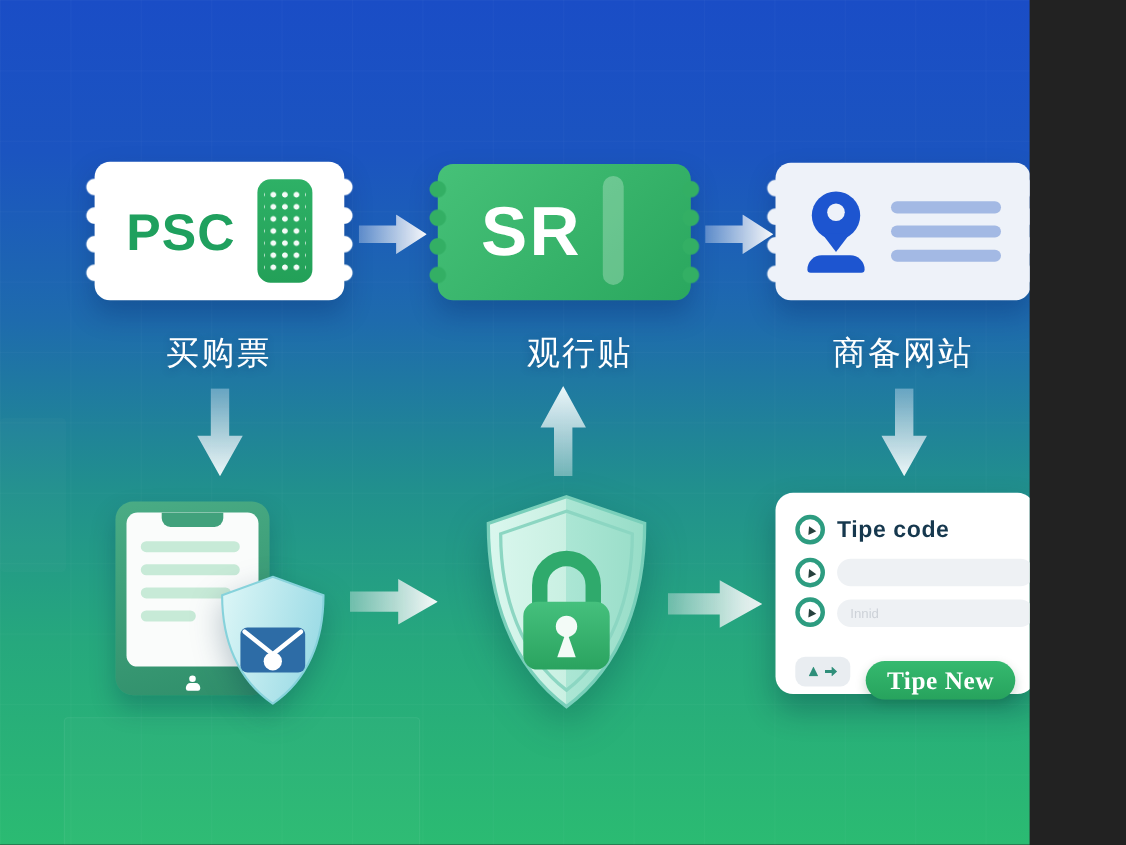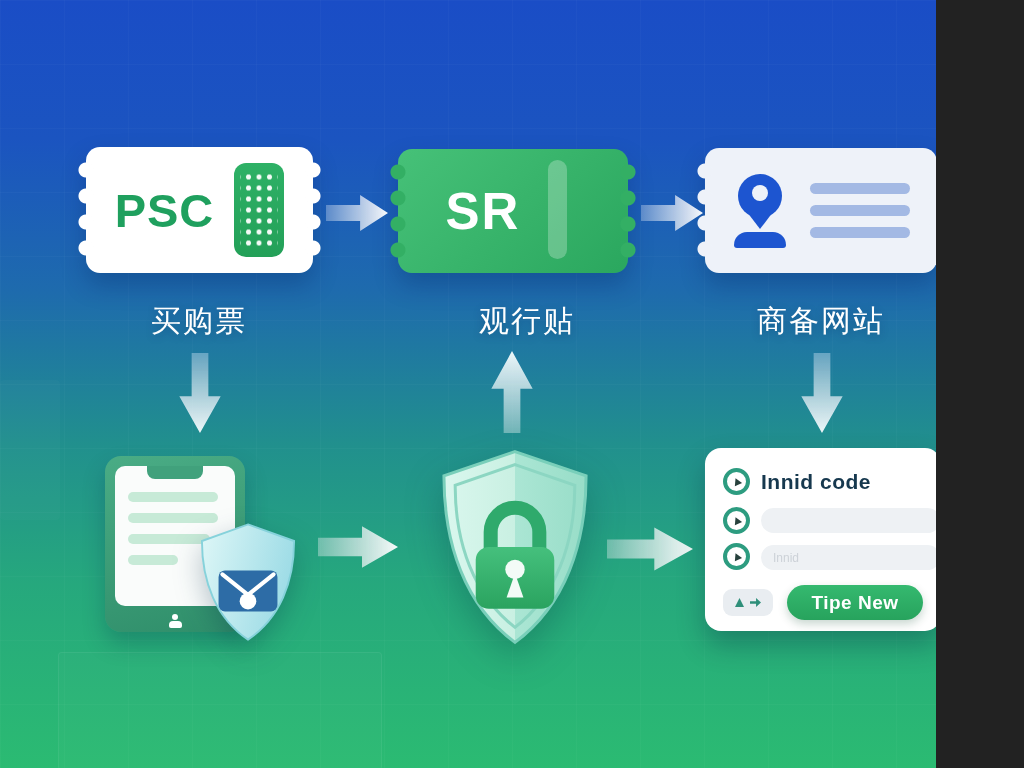--- a/index.html
+++ b/index.html
@@ -24,21 +24,21 @@
   .ticket::before{left:-8px;} .ticket::after{right:-8px;}
 
   .ticket-psc{left:86px;top:147px;width:227px;height:126px;background:#ffffff;--notch:#ffffff;gap:20px;}
   .psc-code{font-size:47px;font-weight:bold;color:#1fa05e;letter-spacing:1px;}
   .psc-pass{width:50px;height:94px;border-radius:12px;background:linear-gradient(180deg,#2eb166,#23a058);position:relative;}
   .psc-pass::after{content:"";position:absolute;inset:7px 6px;
     background-image:radial-gradient(circle 2.6px,rgba(255,255,255,.95) 2.2px,rgba(0,0,0,0) 2.9px);
     background-size:10.5px 11px;background-position:center;}
 
   .ticket-sr{left:398px;top:149px;width:230px;height:124px;background:linear-gradient(135deg,#46c178,#2aa75e);--notch:#33af64;}
-  .sr-code{font-size:51px;font-weight:bold;color:#ffffff;letter-spacing:2px;margin-right:60px;}
+  .sr-code{font-size:63px;font-weight:bold;color:#ffffff;letter-spacing:2px;margin-right:60px;}
   .sr-stub{position:absolute;left:150px;top:11px;width:19px;height:99px;border-radius:10px;background:rgba(255,255,255,.26);}
 
   .ticket-site{left:705px;top:148px;width:232px;height:125px;background:#eef2f9;--notch:#eef2f9;gap:22px;}
   .pin-wrap{width:56px;height:86px;position:relative;}
   .pin-head{position:absolute;left:6px;top:6px;width:44px;height:44px;border-radius:50%;background:#1d55d0;}
   .pin-head::before{content:"";position:absolute;left:14px;top:11px;width:16px;height:16px;border-radius:50%;background:#eef2f9;}
   .pin-head::after{content:"";position:absolute;left:50%;top:38px;transform:translateX(-50%);
     border:13px solid transparent;border-top:17px solid #1d55d0;}
   .pin-base{position:absolute;left:2px;top:64px;width:52px;height:16px;background:#1d55d0;border-radius:26px 26px 6px 6px;}
   .site-lines{display:flex;flex-direction:column;gap:11px;}
@@ -93,22 +93,22 @@
     padding:0 12px;font-size:12px;color:#8f99a1;font-family:inherit;}
   .card-input::placeholder{color:#cdd2d8;}
   .row-2{margin-top:12px;} .row-3{margin-top:9px;align-items:flex-end;}
   .btn-row{display:flex;align-items:center;margin-top:15px;}
   .mini-btn{width:50px;height:27px;border:none;background:#e9edf1;border-radius:9px;display:flex;
     align-items:center;justify-content:center;gap:6px;cursor:pointer;}
   .mini-glyph-a{width:9px;height:9px;background:#2f8f7a;clip-path:polygon(0 100%,50% 0,100% 100%);}
   .mini-glyph-b{width:11px;height:9px;background:#2f8f7a;
     clip-path:polygon(0 35%,55% 35%,55% 0,100% 50%,55% 100%,55% 65%,0 65%);}
   .submit-btn{flex:1;margin-left:14px;height:35px;border:none;border-radius:18px;cursor:pointer;
-    background:linear-gradient(180deg,#35b96f,#27a35d);color:#ffffff;font-size:19px;font-weight:bold;
-    letter-spacing:.5px;font-family:Liberation Sans, sans-serif;box-shadow:0 4px 10px rgba(0,70,35,.22);}
+    background:linear-gradient(180deg,#35b96f,#27a35d);color:#ffffff;font-size:23px;font-weight:bold;
+    letter-spacing:.5px;font-family:Liberation Serif, serif;box-shadow:0 4px 10px rgba(0,70,35,.22);margin-top:16px;}
 </style>
 </head>
 <body>
 
 <div id="stage">
   <div class="grid-overlay"></div>
   <div class="faint-block" style="left:58px;top:652px;width:322px;height:116px;"></div>
   <div class="faint-block" style="left:0;top:380px;width:60px;height:140px;border:none;"></div>
 
   <div class="ticket ticket-psc">
@@ -197,21 +197,21 @@
       <circle cx="50" cy="66" r="5.2" fill="#f3fbf7"></circle>
       <path d="M50 68 L45.5 81 H54.5 Z" fill="#f3fbf7"></path>
     </svg>
   </div>
 
   <div class="card">
     <div class="card-row">
       <div class="ring">
           <div class="ring-glyph"></div>
         </div>
-      <span class="card-title">Innid code</span>
+      <span class="card-title">Tipe code</span>
     </div>
     <div class="card-row row-2">
       <div class="ring">
           <div class="ring-glyph"></div>
         </div>
       <input class="card-input" type="text" placeholder="" style="">
     </div>
     <div class="card-row row-3">
       <div class="ring">
           <div class="ring-glyph"></div>

